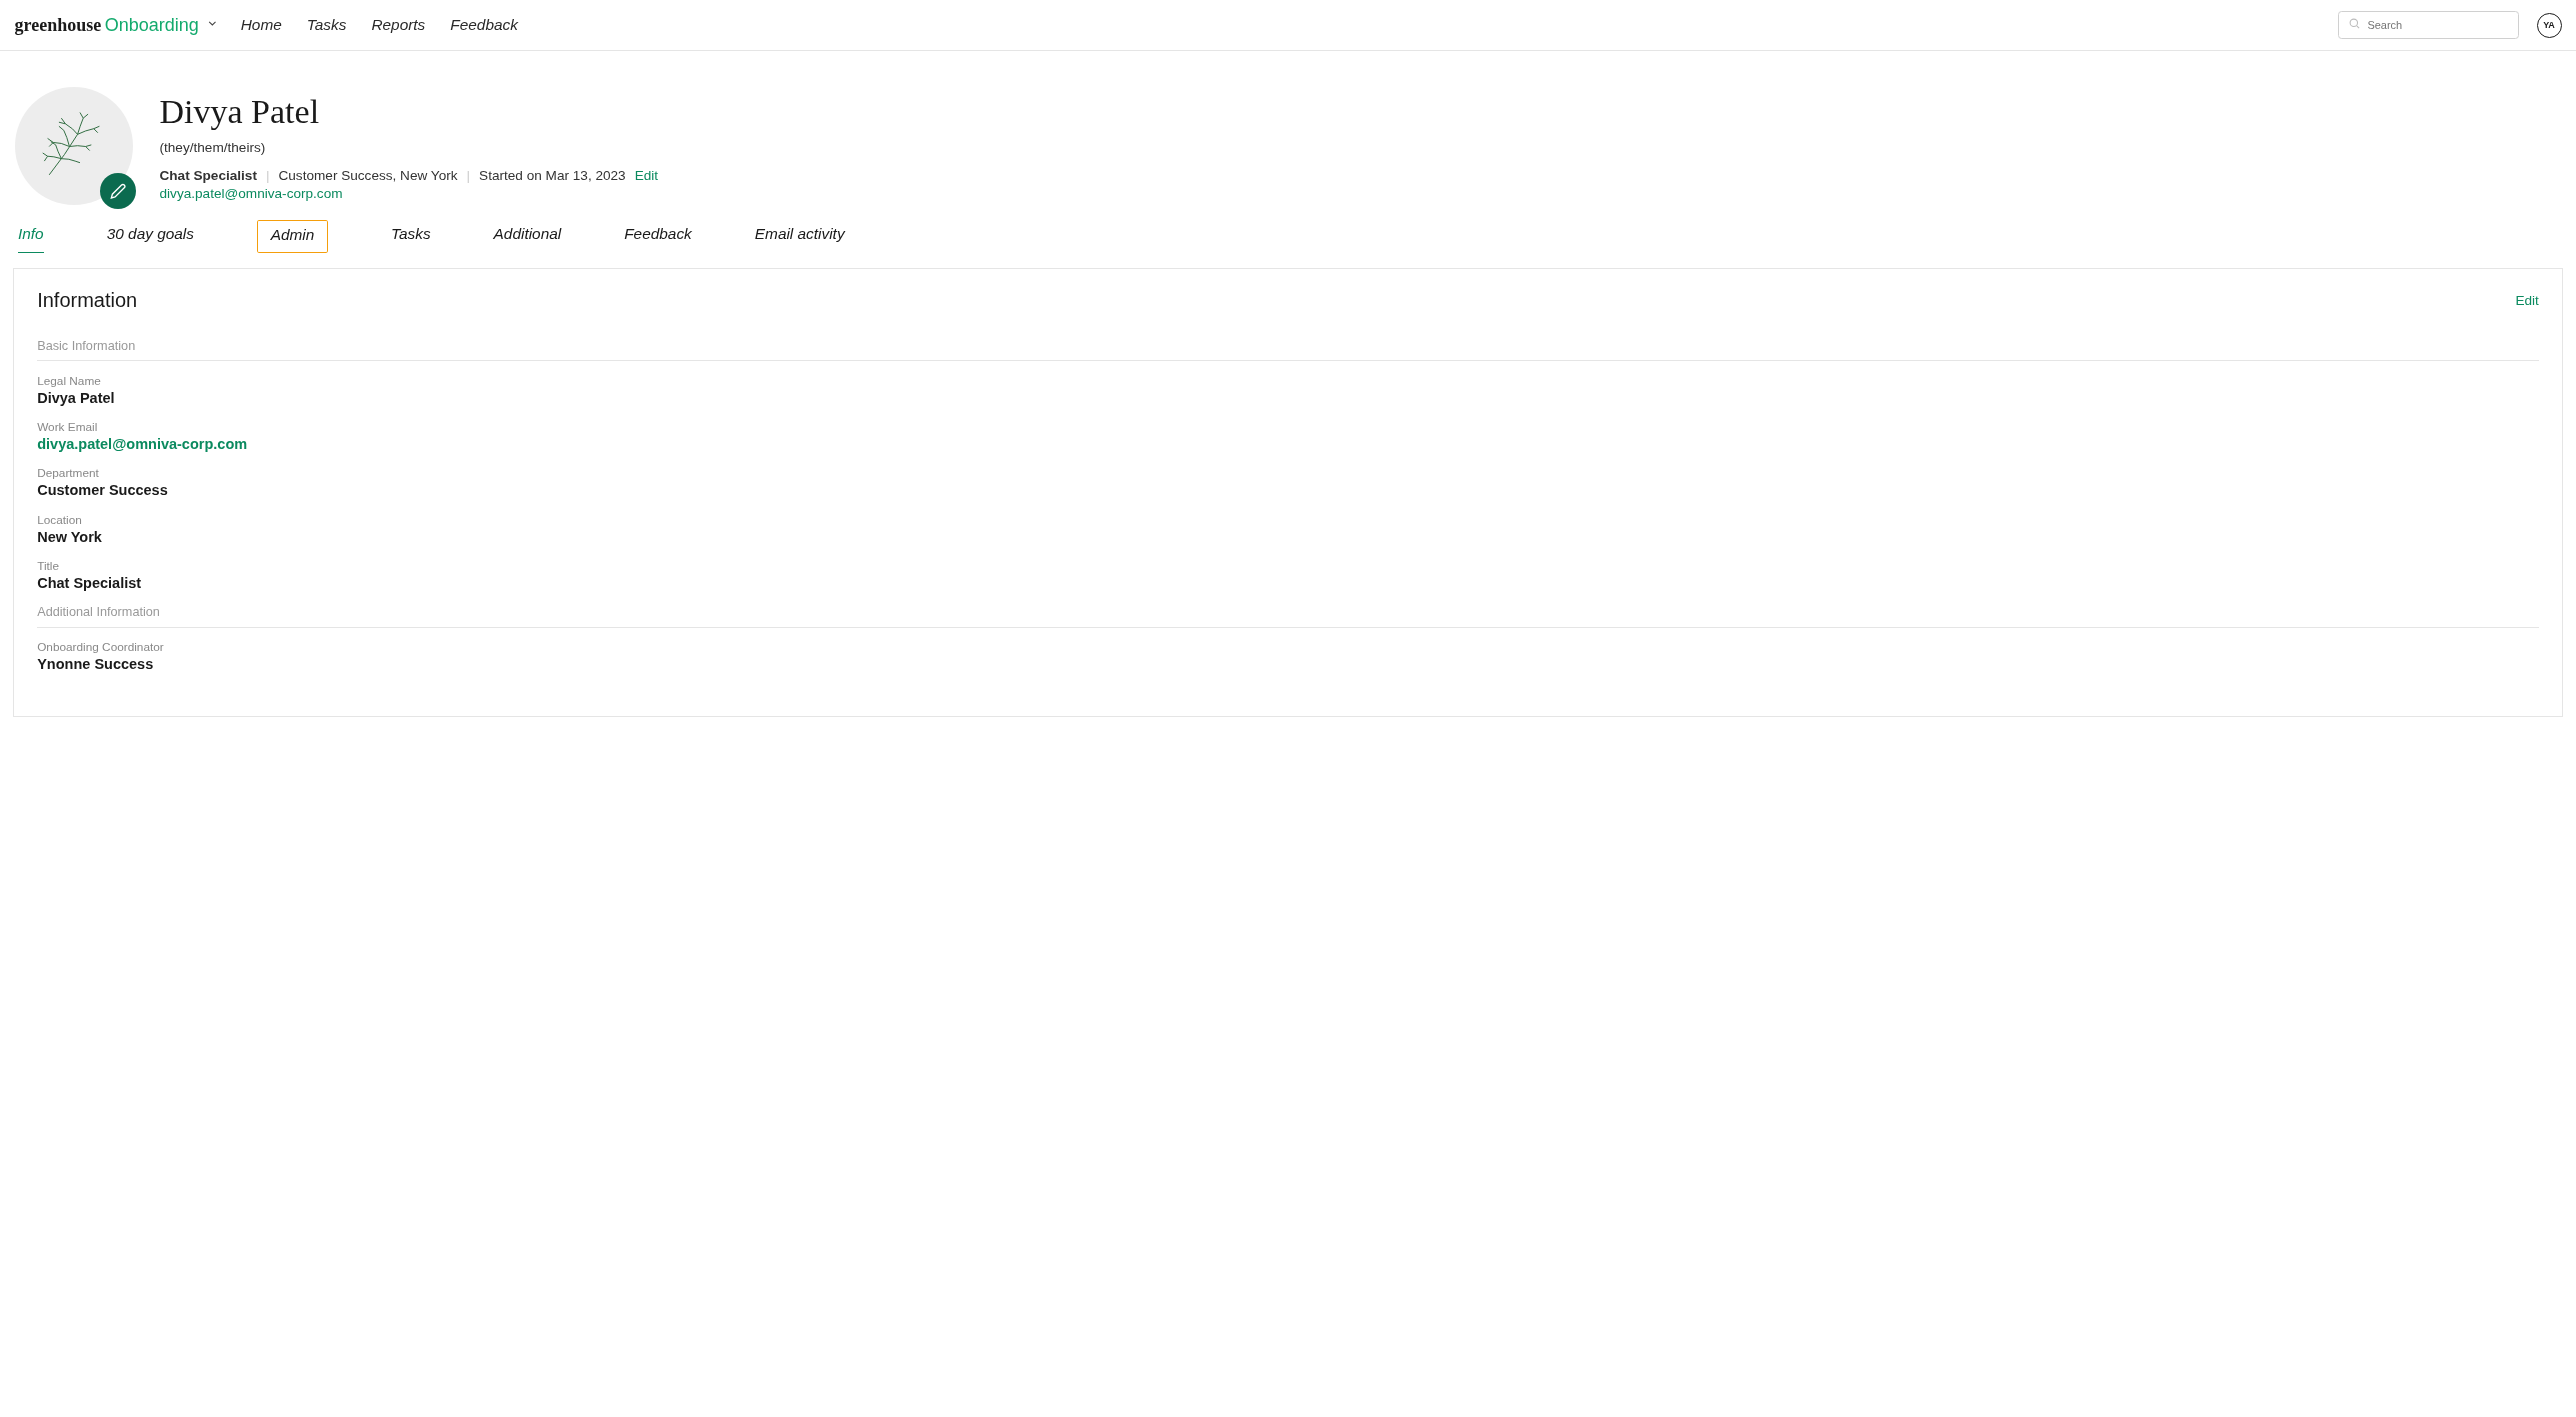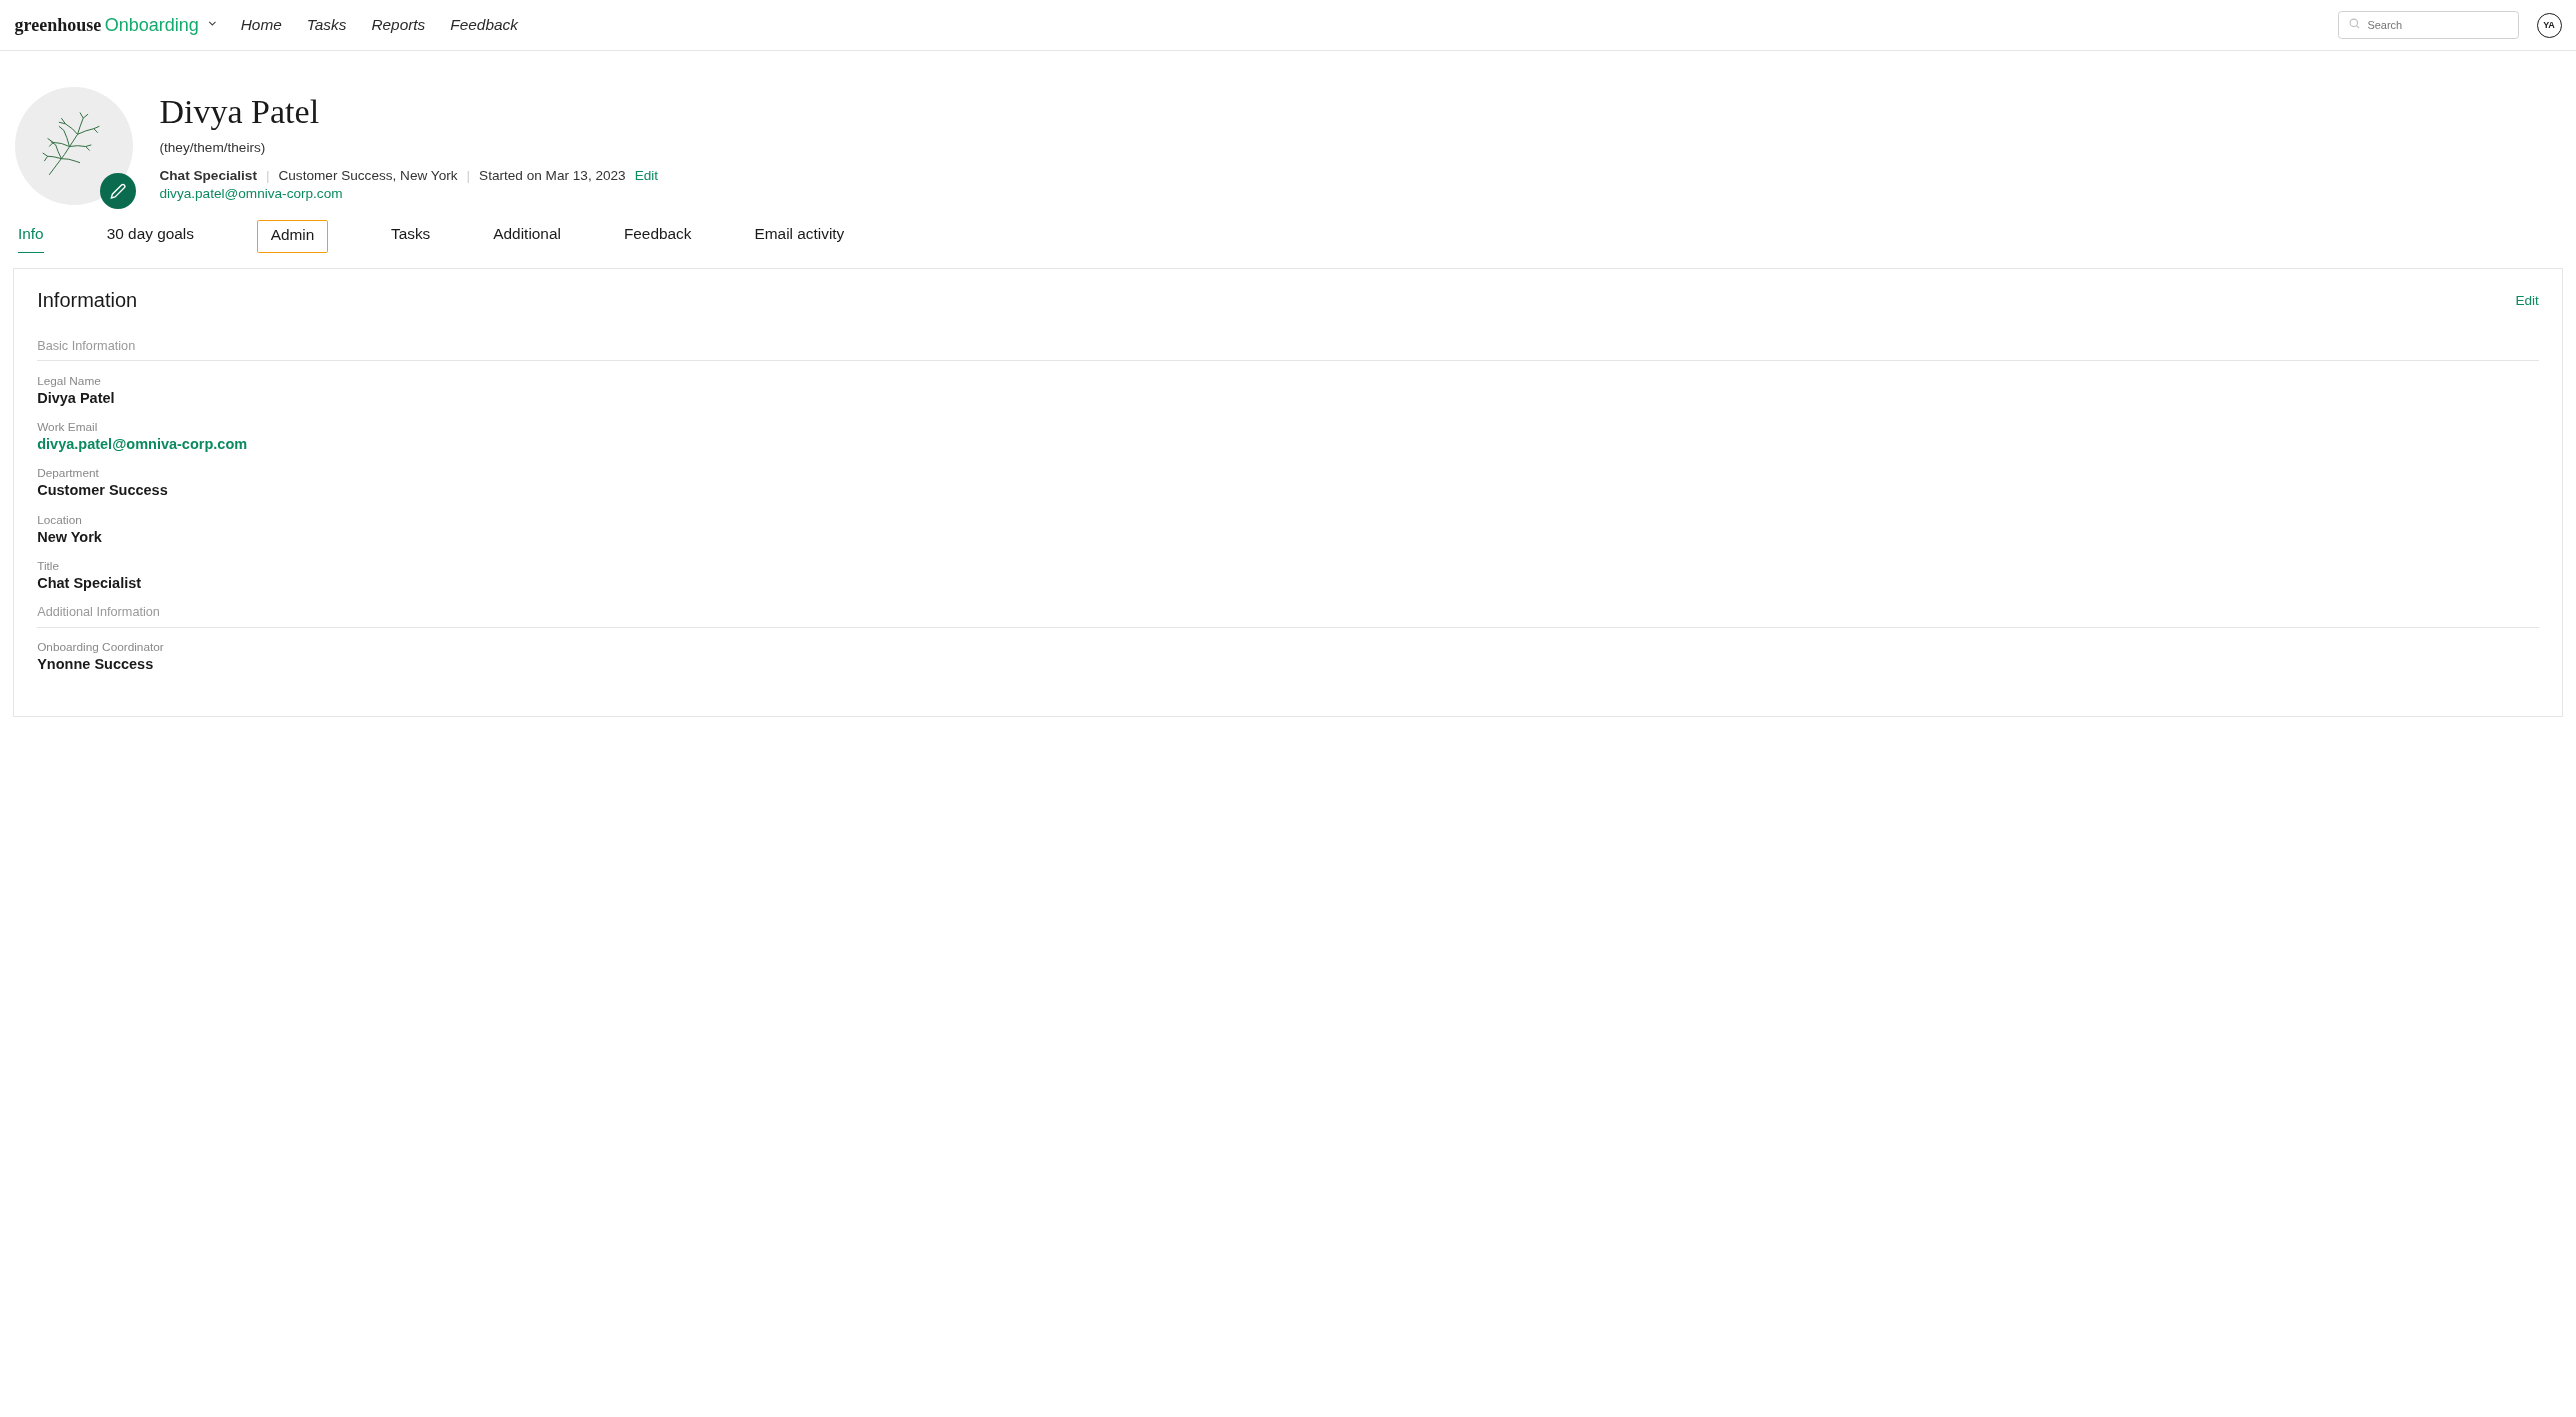--- a/index.html
+++ b/index.html
@@ -144,20 +144,21 @@
   .email-link {
     color: #0b8a5f;
     font-size: 13.6px;
     cursor: pointer;
   }
 
   .tabs {
     display: flex;
     gap: 63px;
     padding: 20px 2px 0 18px;
+    font-style: italic;
   }
   .tab {
     font-size: 15.4px;
     color: #1a1a1a;
     padding-bottom: 9px;
     cursor: pointer;
     position: relative;
   }
   .tab.active {
     color: #0b8a5f;

